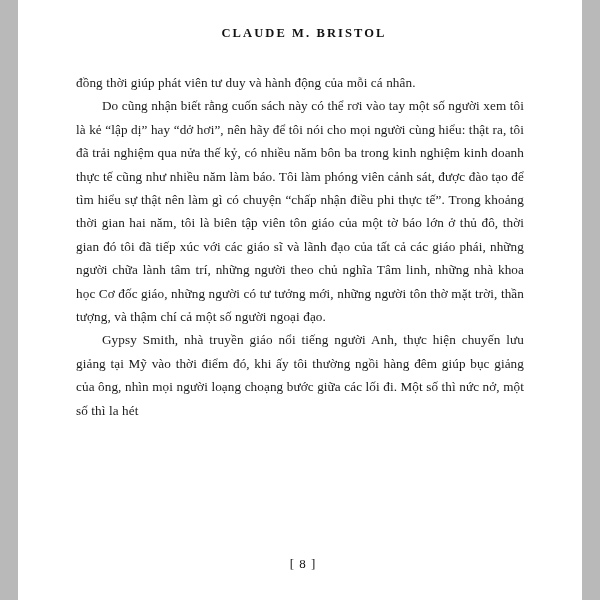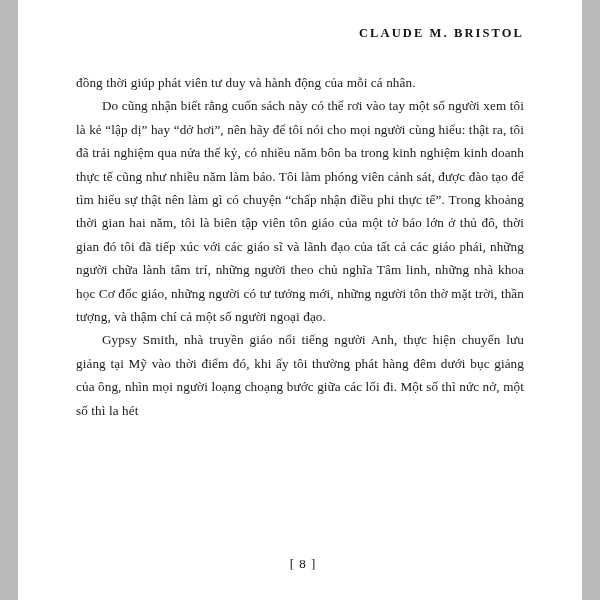--- a/index.html
+++ b/index.html
@@ -27,21 +27,21 @@
     height: 100%;
     box-sizing: border-box;
     position: relative;
   }
   .running-head {
     font-family: "Liberation Serif", serif;
     font-size: 12.5px;
     letter-spacing: 2.1px;
     font-weight: bold;
     color: #111111;
-    text-align: right;
+    text-align: center;
     padding-left: 8px;
     margin-bottom: 30px;
     white-space: nowrap;
   }
   .body-text {
     font-size: 13.2px;
     line-height: 23.4px;
     color: #1a1a1a;
     text-align: justify;
     text-justify: inter-word;
@@ -73,21 +73,21 @@
 <body>
 
 <div class="page">
   <div class="page-inner">
 
     <div class="running-head">CLAUDE M. BRISTOL</div>
 
     <div class="body-text">
       <p>đồng thời giúp phát viên tư duy và hành động của mỗi cá nhân.</p>
       <p class="indent">Do cũng nhận biết rằng cuốn sách này có thể rơi vào tay một số người xem tôi là kẻ “lập dị” hay “dở hơi”, nên hãy để tôi nói cho mọi người cùng hiểu: thật ra, tôi đã trải nghiệm qua nửa thế kỷ, có nhiều năm bôn ba trong kinh nghiệm kinh doanh thực tế cũng như nhiều năm làm báo. Tôi làm phóng viên cảnh sát, được đào tạo để tìm hiểu sự thật nên làm gì có chuyện “chấp nhận điều phi thực tế”. Trong khoảng thời gian hai năm, tôi là biên tập viên tôn giáo của một tờ báo lớn ở thủ đô, thời gian đó tôi đã tiếp xúc với các giáo sĩ và lãnh đạo của tất cả các giáo phái, những người chữa lành tâm trí, những người theo chủ nghĩa Tâm linh, những nhà khoa học Cơ đốc giáo, những người có tư tưởng mới, những người tôn thờ mặt trời, thần tượng, và thậm chí cả một số người ngoại đạo.</p>
-      <p class="indent">Gypsy Smith, nhà truyền giáo nổi tiếng người Anh, thực hiện chuyến lưu giảng tại Mỹ vào thời điểm đó, khi ấy tôi thường phát hàng đêm dưới bục giảng của ông, nhìn mọi người loạng choạng bước giữa các lối đi. Một số thì nức nở, một số thì la hét</p>
+      <p class="indent">Gypsy Smith, nhà truyền giáo nổi tiếng người Anh, thực hiện chuyến lưu giảng tại Mỹ vào thời điểm đó, khi ấy tôi thường ngồi hàng đêm giúp bục giảng của ông, nhìn mọi người loạng choạng bước giữa các lối đi. Một số thì nức nở, một số thì la hét</p>
     </div>
 
     <div class="folio">
       <span class="folio-inner">[ 8 ]</span>
     </div>
 
   </div>
 </div>
 
 </body></html>

